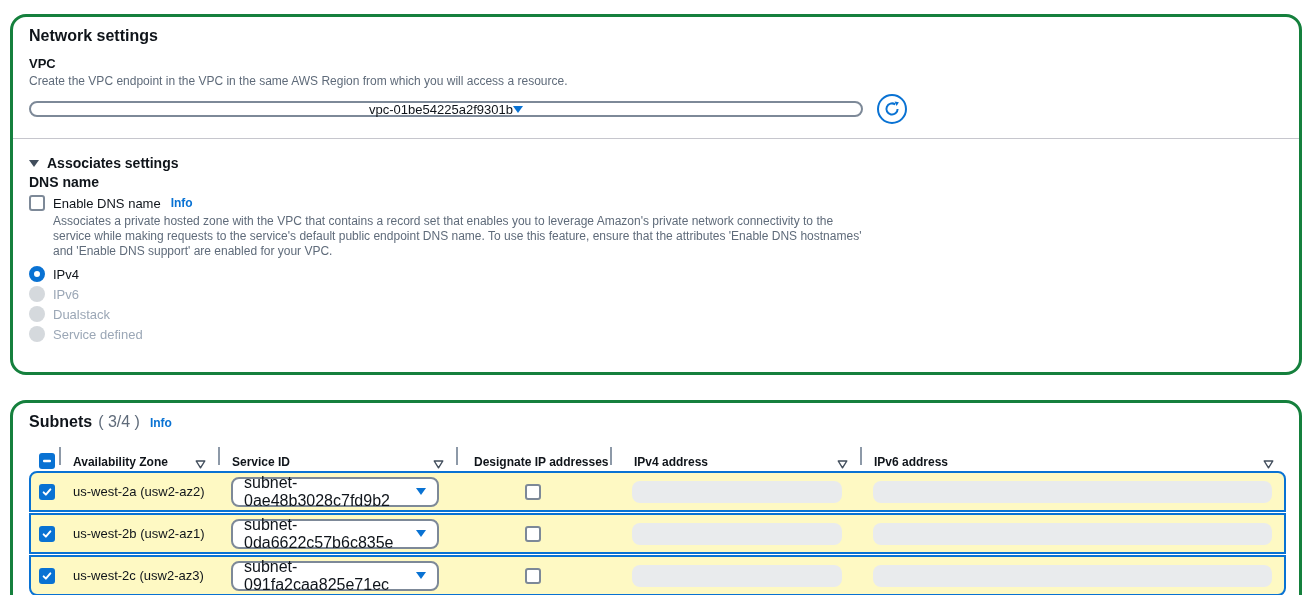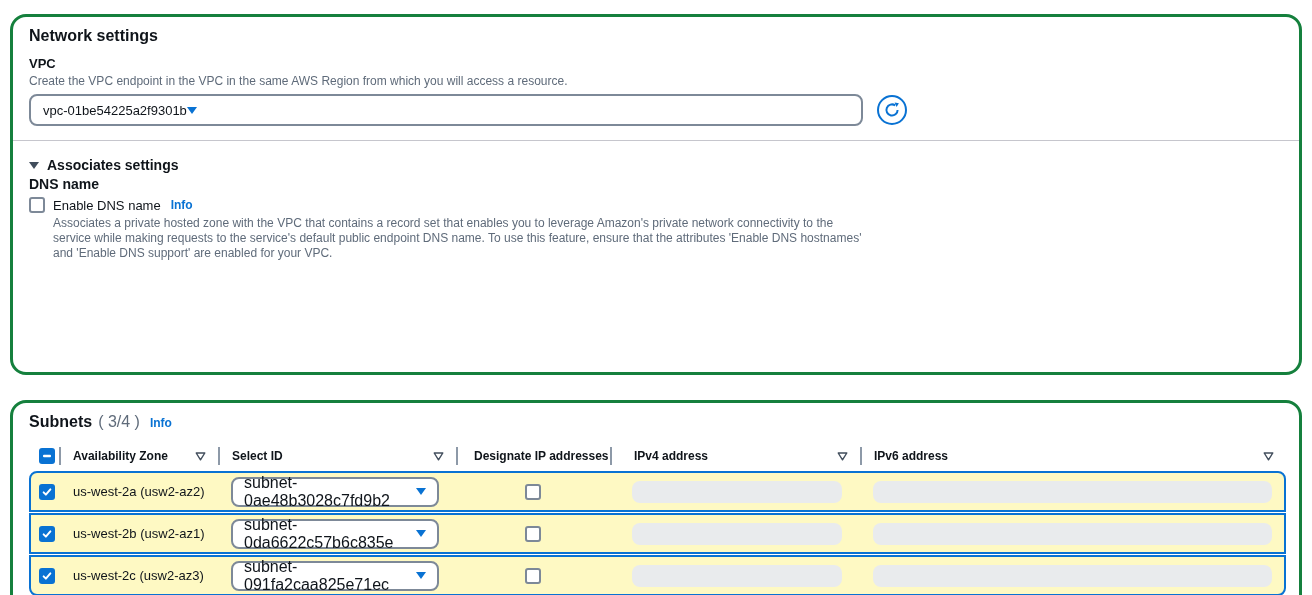--- a/index.html
+++ b/index.html
@@ -18,24 +18,24 @@
   .card2 { margin-top: 25px; height: 400px; padding-bottom: 0; }
 
   h2 { font-size: 16px; line-height: 22px; font-weight: 700; color: #0f141a; }
   .subtitle { font-size: 13px; line-height: 18px; color: #414d5c; }
 
   .field-label { font-size: 13px; line-height: 18px; font-weight: 700; margin-top: 8px; }
   .field-desc { font-size: 12px; line-height: 16px; color: #5f6b7a; }
 
   .select-row { display: flex; align-items: center; margin-top: 5px; }
   .select {
-    width: 834px; height: 32px;
+    width: 834px; height: 16px;
     border: 2px solid #7d8998; border-radius: 8px;
     background: #fff;
-    display: flex; align-items: center; justify-content: flex-start;
+    display: flex; align-items: center; justify-content: center;
     padding: 0 12px; font-size: 13px; color: #0f141a; cursor: pointer;
   }
   .caret-down {
     width: 0; height: 0;
     border-left: 5px solid transparent; border-right: 5px solid transparent;
     border-top: 7px solid #0972d3;
   }
   .refresh-btn {
     margin-left: 14px; width: 30px; height: 30px; border-radius: 50%;
     border: 2px solid #0972d3; background: #fff;
@@ -80,21 +80,21 @@
   .subnets-title-row { display: flex; align-items: baseline; }
   .counter { font-size: 16px; font-weight: 400; color: #5f6b7a; margin-left: 6px; }
   .subnets-title-row .info-link { margin-left: 10px; }
 
   .tbl-header {
     margin-top: 10px;
     display: grid;
     grid-template-columns: 30px 159px 238px 154px 250px 1fr;
     width: 1257px; height: 26px; align-items: center;
   }
-  .th { position: relative; display: flex; align-items: center; height: 100%; padding-left: 14px; }
+  .th { position: relative; display: flex; align-items: flex-end; height: 100%; padding-left: 14px; }
   .th .th-label { font-size: 12px; font-weight: 700; color: #0f141a; }
   .th.with-sep::before {
     content: ""; position: absolute; left: 0; top: 4px;
     width: 2px; height: 18px; background: #8d99a8;
   }
   .th-cb { padding-left: 10px; }
   .th-designate { padding-left: 18px; }
   .th-ipv4 { padding-left: 24px; }
   .sort-icon { margin-left: auto; margin-right: 12px; display: flex; cursor: pointer; }
 
@@ -161,20 +161,38 @@
 
   <div class="section-label">DNS name</div>
 
   <div class="checkbox-row">
     <span class="checkbox"></span>
     <span class="checkbox-label">Enable DNS name</span>
     <a class="info-link">Info</a>
   </div>
   <div class="dns-desc">Associates a private hosted zone with the VPC that contains a record set that enables you to leverage Amazon's private network connectivity to the service while making requests to the service's default public endpoint DNS name. To use this feature, ensure that the attributes 'Enable DNS hostnames' and 'Enable DNS support' are enabled for your VPC.</div>
 
+  <div class="radio-group">
+    <div class="radio-row">
+      <span class="radio selected"></span>
+      <span class="radio-label">IPv4</span>
+    </div>
+    <div class="radio-row">
+      <span class="radio disabled"></span>
+      <span class="radio-label disabled">IPv6</span>
+    </div>
+    <div class="radio-row">
+      <span class="radio disabled"></span>
+      <span class="radio-label disabled">Dualstack</span>
+    </div>
+    <div class="radio-row">
+      <span class="radio disabled"></span>
+      <span class="radio-label disabled">Service defined</span>
+    </div>
+  </div>
 </section>
 
 <section class="card card2">
   <div class="subnets-title-row">
     <h2>Subnets</h2>
     <span class="counter">( 3/4 )</span>
     <a class="info-link">Info</a>
   </div>
 
   <div class="tbl-header">
@@ -187,21 +205,21 @@
     </div>
     <div class="th with-sep">
       <span class="th-label">Availability Zone</span>
       <span class="sort-icon">
         <svg width="11" height="9" viewBox="0 0 11 9">
             <path d="M1.2 1 H9.8 L5.5 7.8 Z" fill="none" stroke="#414d5c" stroke-width="1.4" stroke-linejoin="round"></path>
           </svg>
       </span>
     </div>
     <div class="th with-sep">
-      <span class="th-label">Select ID</span>
+      <span class="th-label">Service ID</span>
       <span class="sort-icon">
         <svg width="11" height="9" viewBox="0 0 11 9">
             <path d="M1.2 1 H9.8 L5.5 7.8 Z" fill="none" stroke="#414d5c" stroke-width="1.4" stroke-linejoin="round"></path>
           </svg>
       </span>
     </div>
     <div class="th with-sep th-designate">
       <span class="th-label">Designate IP addresses</span>
     </div>
     <div class="th with-sep th-ipv4">

